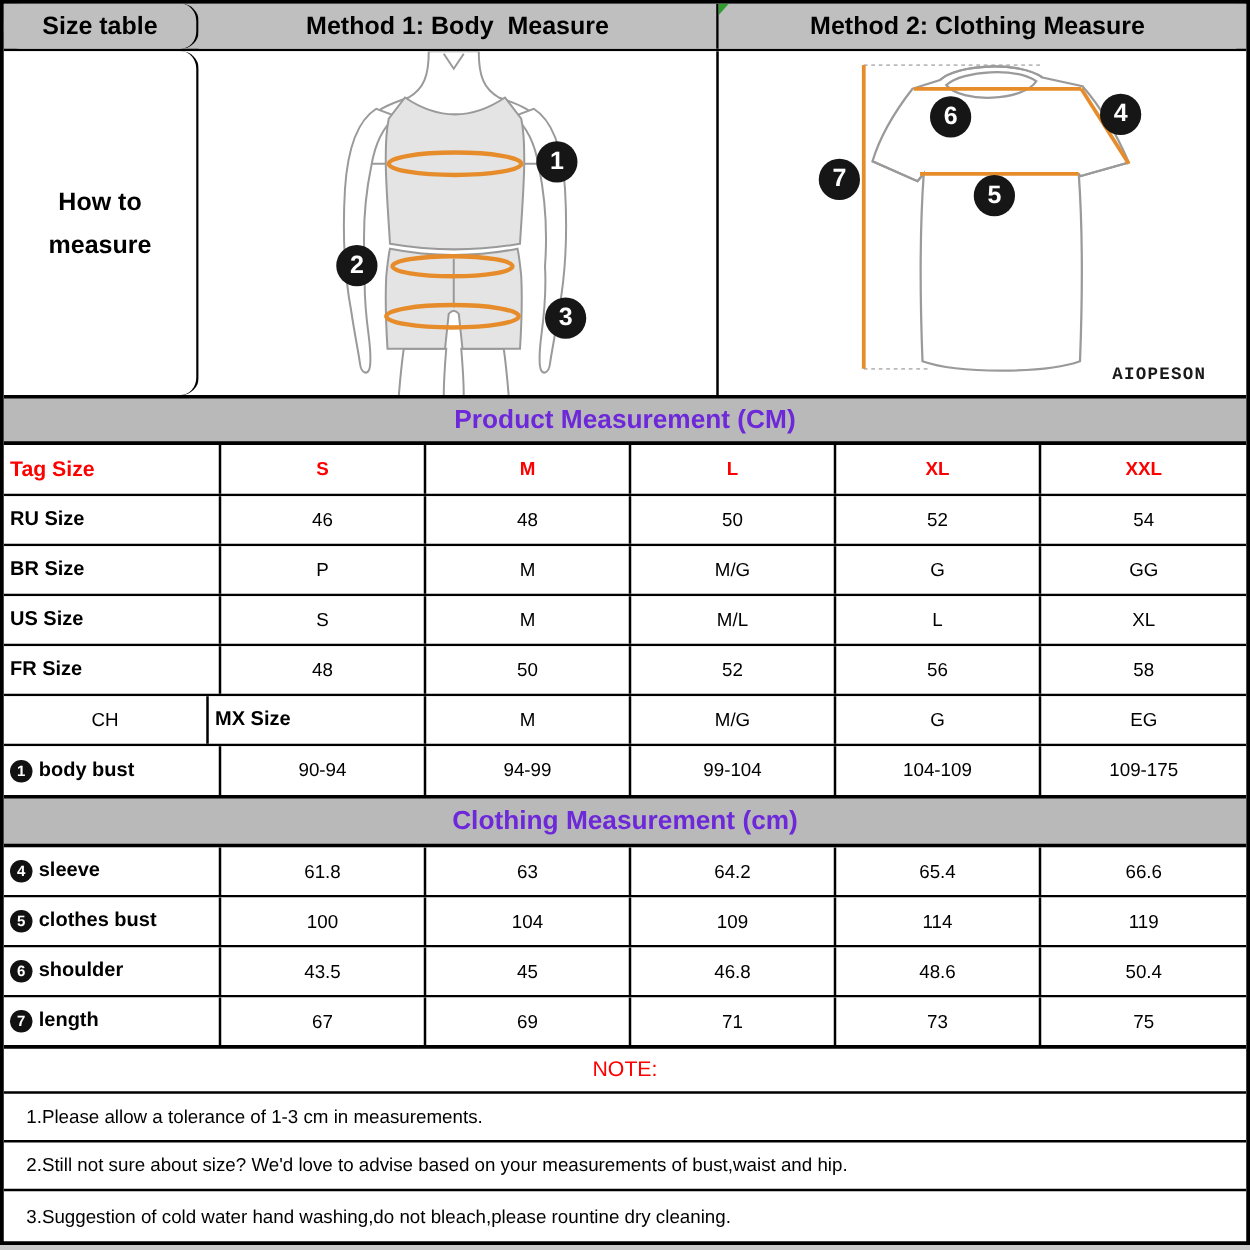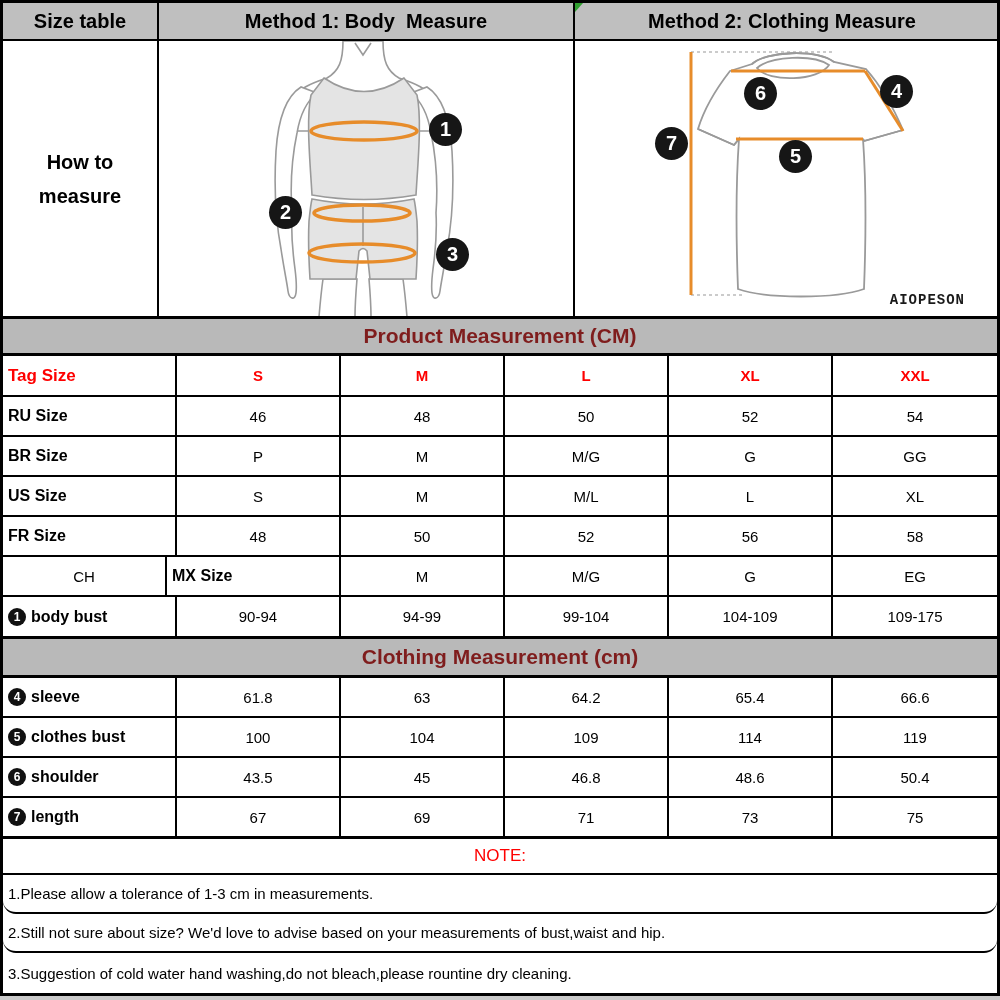--- a/index.html
+++ b/index.html
@@ -6,21 +6,21 @@
   html,body { width:1000px; height:1000px; background:#c9c9c9; font-family:"Liberation Sans", sans-serif; }
   .sheet {
     width:1000px; height:996px; background:#fff;
     border:3px solid #000; display:flex; flex-direction:column; overflow:hidden;
   }
   .trow { display:flex; border-bottom:2px solid #000; background:#fff; }
   .bb3 { border-bottom-width:3px; }
   .cell { display:flex; align-items:center; justify-content:center; border-right:2px solid #000; position:relative; }
   .cell:last-child { border-right:none; }
   
-  .c-label { width:156px; }
+  .c-label { width:156px;border-radius:14px; }
   .c-m1 { width:416px; }
   .c-m2 { width:414px; }
   
   .r-header { height:38px; background:#bfbfbf; }
   .r-header .cell { background:#bfbfbf; font-weight:bold; font-size:20px; color:#000; }
   .prewrap { white-space:pre; }
   .green-tri { position:absolute; left:0; top:0; width:0; height:0;
     border-top:9px solid #2f9e2f; border-right:8px solid transparent; }
   
   .r-illus { height:278px; }
@@ -28,39 +28,39 @@
   .diagram-cell { padding:0; overflow:hidden; }
   .diagram-cell svg { display:block; }
   .marker { position:absolute; width:33px; height:33px; border-radius:50%;
     background:#161616; color:#fff; font-weight:bold; font-size:20px;
     display:flex; align-items:center; justify-content:center; }
   .brand { position:absolute; right:24px; bottom:8px; font-family:"Liberation Mono", monospace;
     font-weight:bold; font-size:14px; letter-spacing:1px; color:#1a1a1a; }
   
   .band { height:37px; background:#b9b9b9; border-bottom:3px solid #000;
     display:flex; align-items:center; justify-content:center;
-    font-weight:bold; font-size:21px; color:#7f1d1d; flex-shrink:0; }
+    font-weight:bold; font-size:21px; color:#6d28d9; flex-shrink:0; }
   .band2 { height:39px; }
   
   .mrow { height:40px; }
   .mrow-tag { height:41px; }
   .mrow-last { height:42px; border-bottom-width:3px; }
   .tlabel { width:176px; justify-content:flex-start; padding-left:5px;
     font-weight:bold; font-size:16px; color:#000; }
   .tval { width:166px; font-size:15px; color:#000; }
   .red { color:#fe0000; }
   .red-b { color:#fe0000; font-weight:bold; }
   .mini-marker { display:inline-flex; width:18px; height:18px; border-radius:50%;
     background:#111; color:#fff; font-size:12px; font-weight:bold;
     align-items:center; justify-content:center; margin-right:5px; flex-shrink:0; }
   
   .note-title-row { height:36px; display:flex; align-items:center; justify-content:center;
     border-bottom:2px solid #000; font-size:17px; flex-shrink:0;text-align:center; }
-  .note-row { min-height:39px; display:flex; align-items:center; padding-left:5px;
-    border-bottom:2px solid #000; font-size:15px; color:#000;border-radius:13px; }
+  .note-row { min-height:39px; display:flex; align-items:center; padding-left:18px;
+    border-bottom:2px solid #000; font-size:15px; color:#000; }
   .note-row:last-child { border-bottom:none; flex:1; }
 </style>
 </head>
 <body>
 
 <div class="sheet">
 
   <div class="trow r-header">
     <div class="cell c-label">
       <span>Size table</span>

